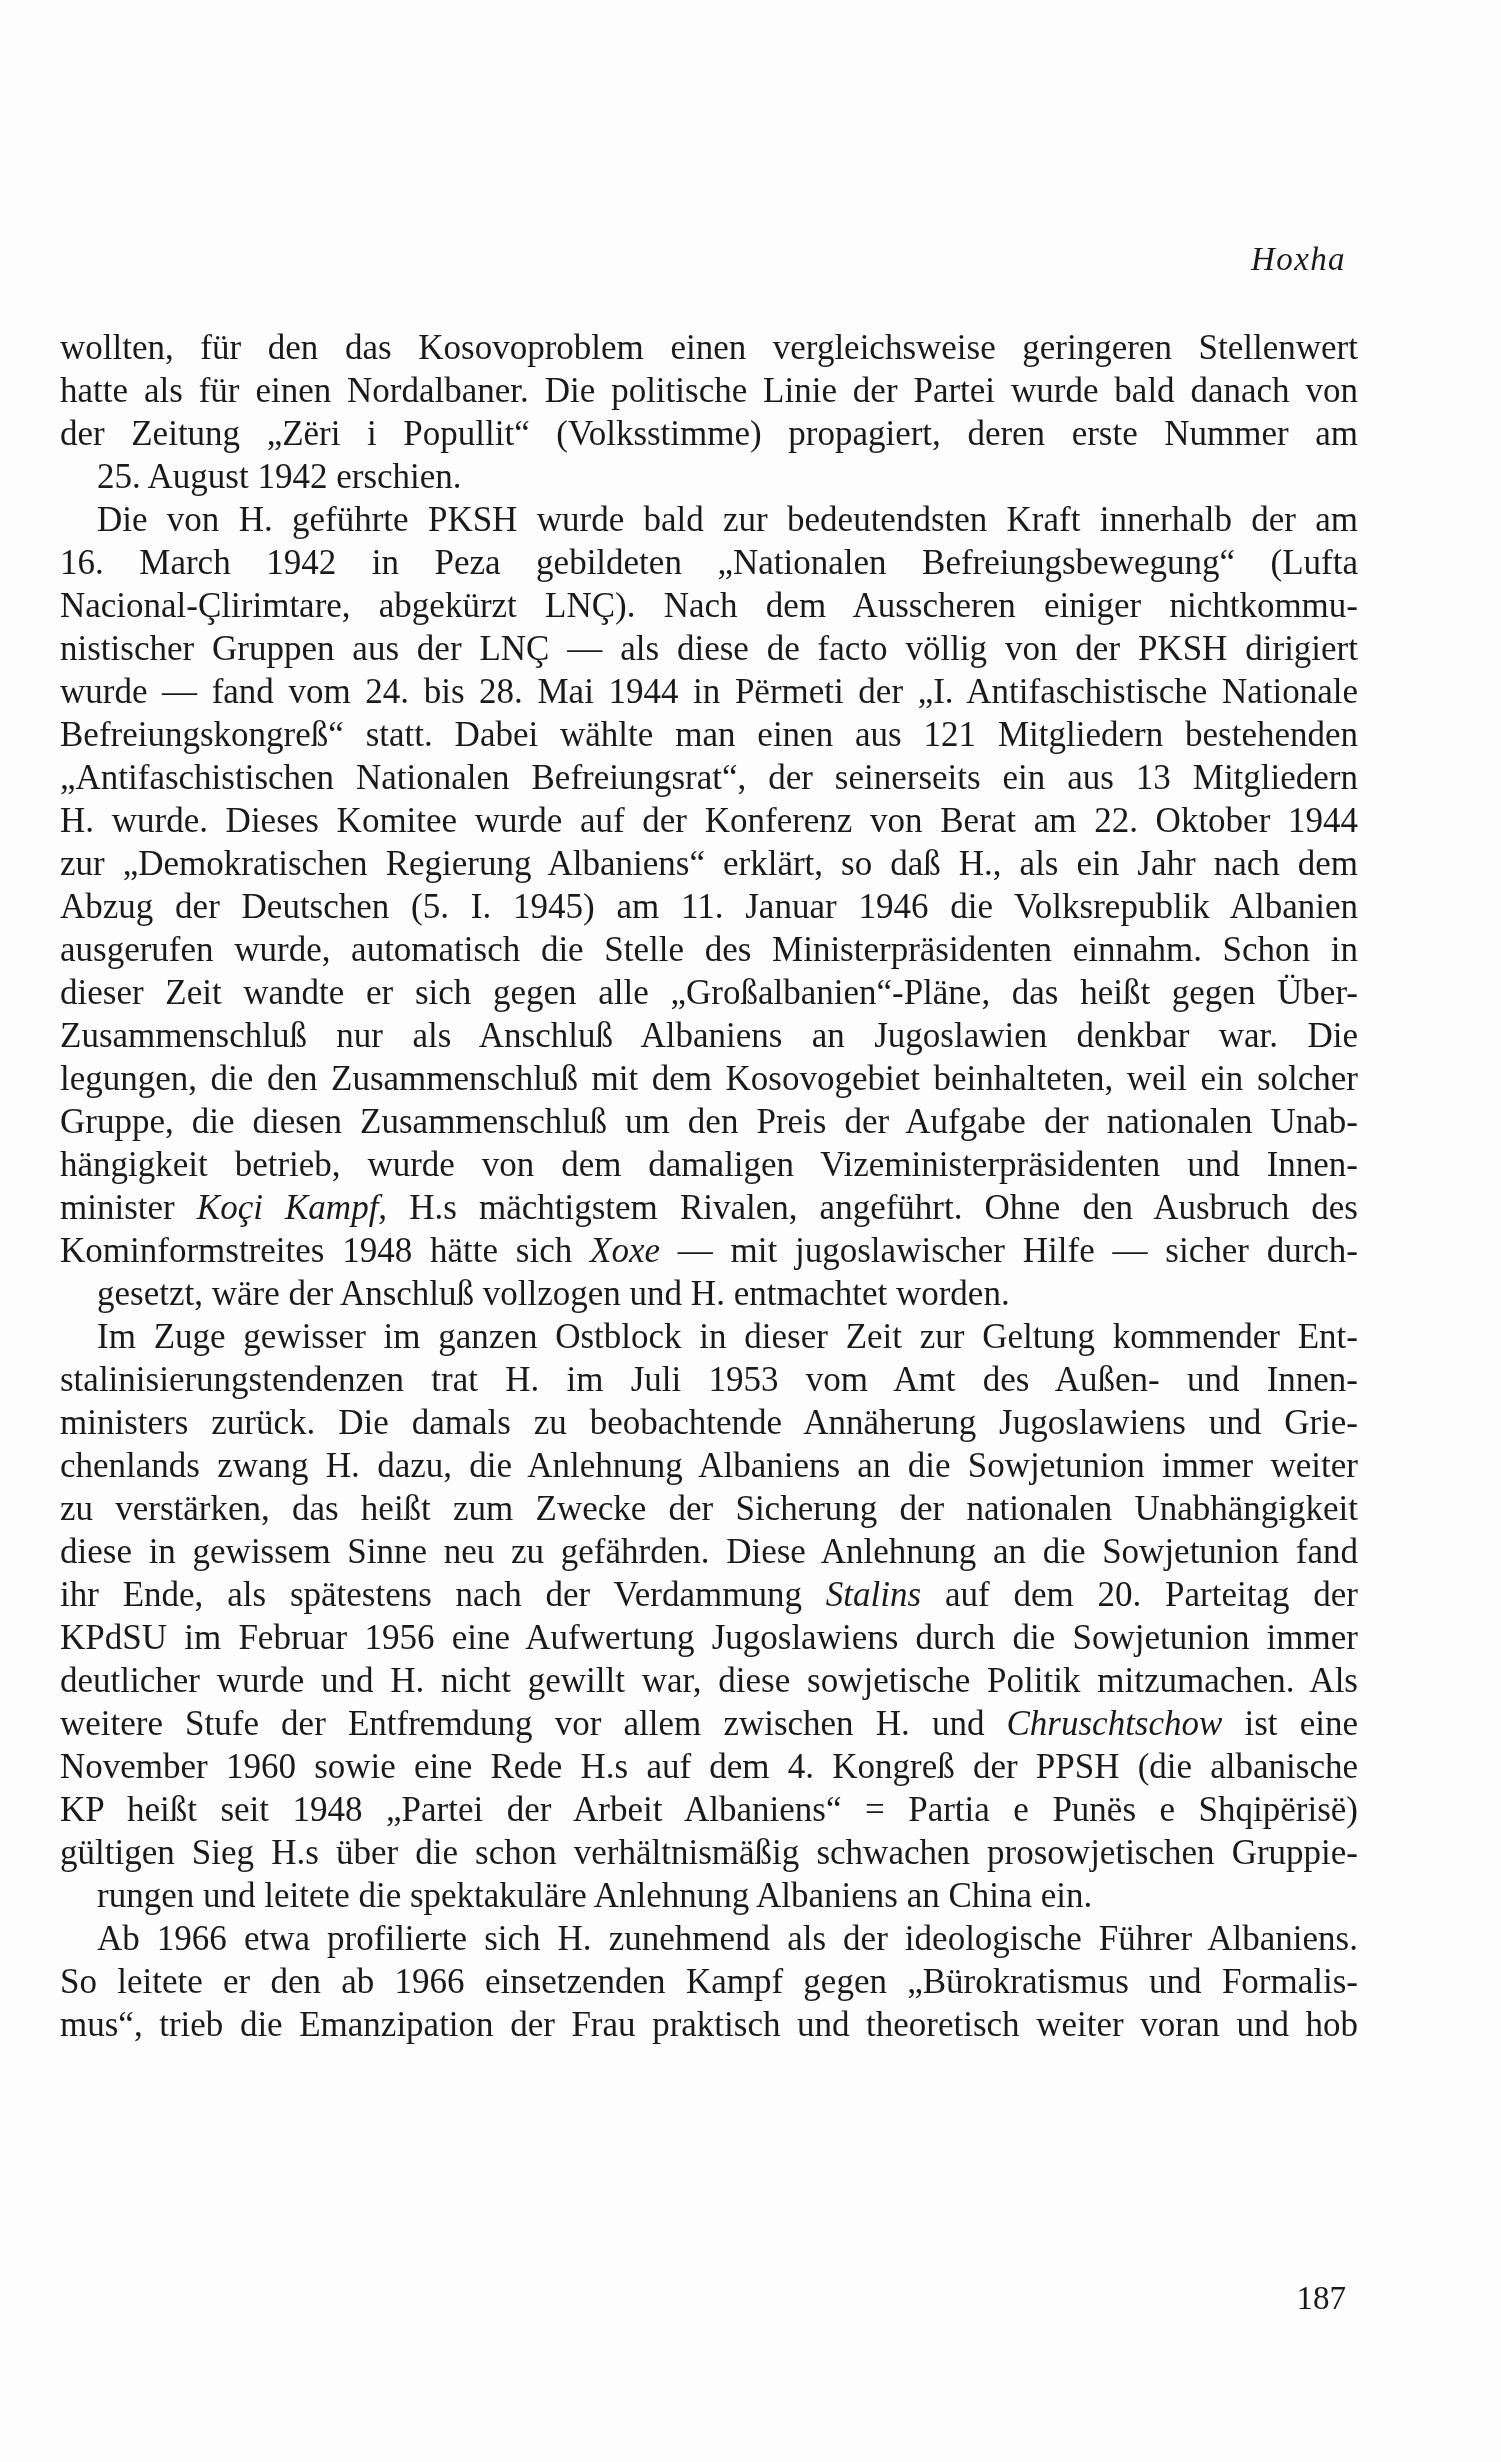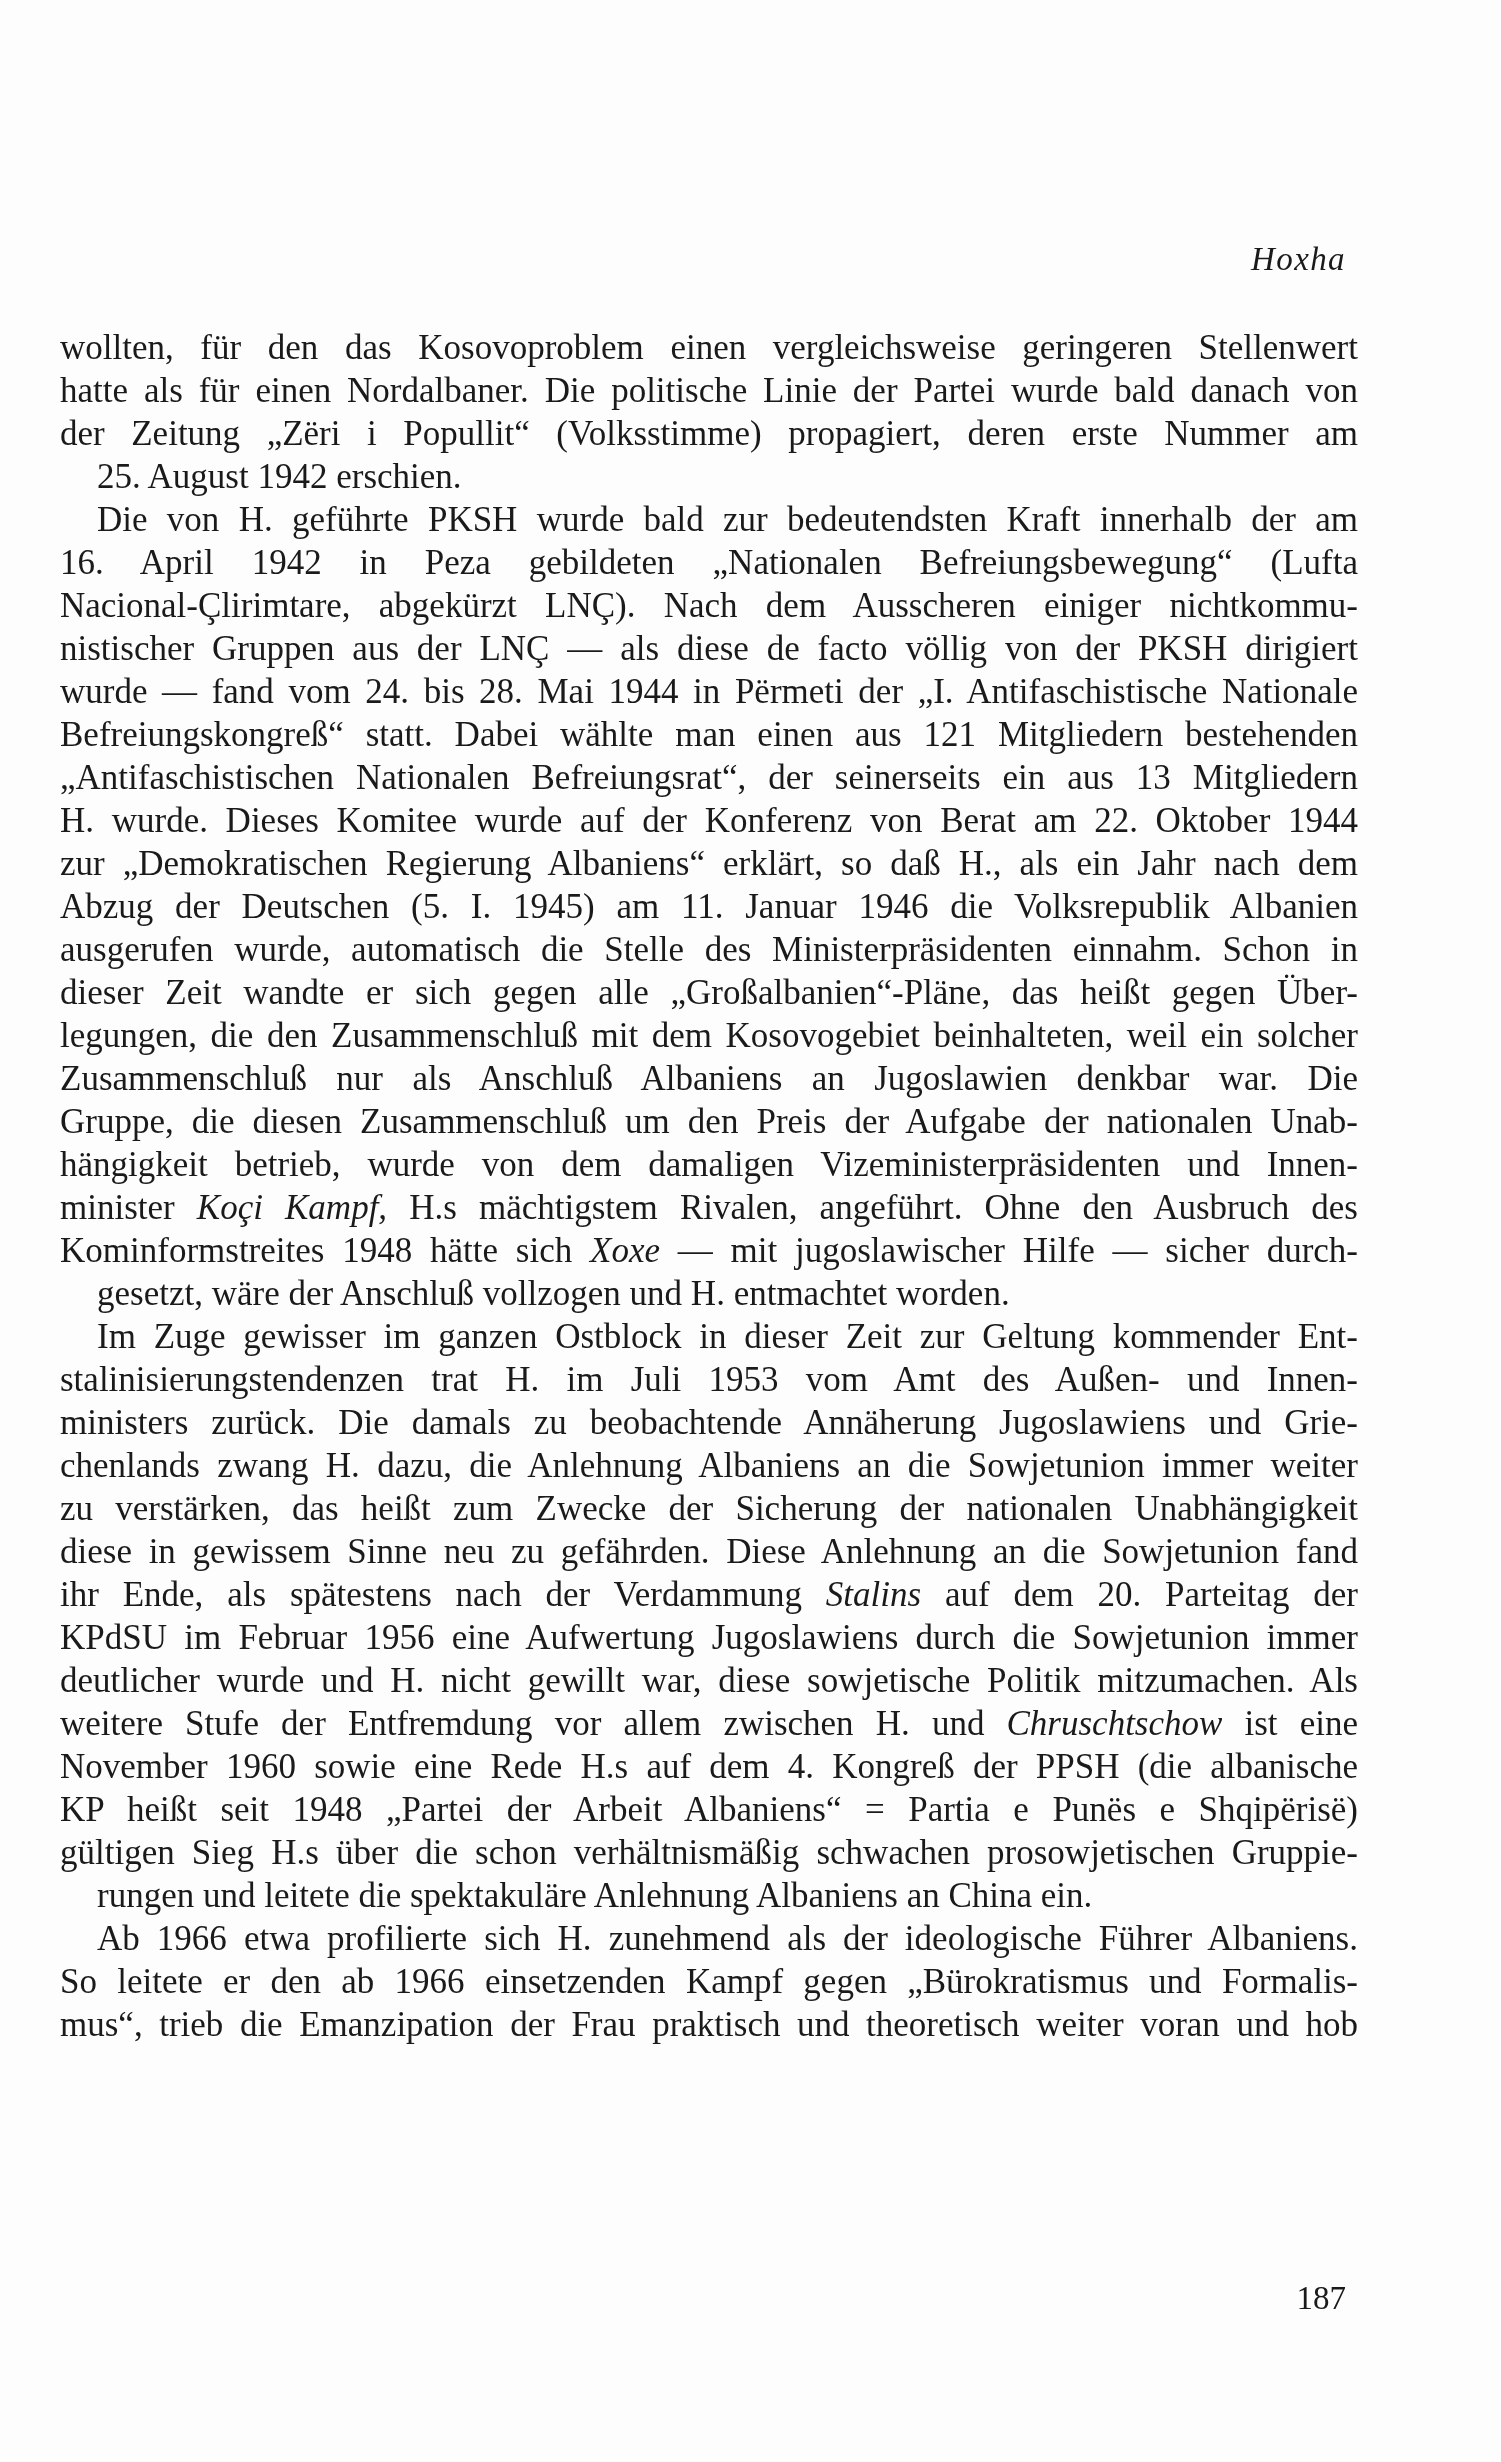--- a/index.html
+++ b/index.html
@@ -22,33 +22,33 @@
 
 <div class="text-block" id="text-block">
     <div>
       <div class="line">wollten, für den das Kosovoproblem einen vergleichsweise geringeren Stellenwert</div>
       <div class="line">hatte als für einen Nordalbaner. Die politische Linie der Partei wurde bald danach von</div>
       <div class="line">der Zeitung „Zëri i Popullit“ (Volksstimme) propagiert, deren erste Nummer am</div>
       <div class="line last">25. August 1942 erschien.</div>
     </div>
     <div>
       <div class="line indent">Die von H. geführte PKSH wurde bald zur bedeutendsten Kraft innerhalb der am</div>
-      <div class="line">16. April 1942 in Peza gebildeten „Nationalen Befreiungsbewegung“ (Lufta</div>
+      <div class="line">16. March 1942 in Peza gebildeten „Nationalen Befreiungsbewegung“ (Lufta</div>
       <div class="line">Nacional-Çlirimtare, abgekürzt LNÇ). Nach dem Ausscheren einiger nichtkommu-</div>
       <div class="line">nistischer Gruppen aus der LNÇ — als diese de facto völlig von der PKSH dirigiert</div>
       <div class="line">wurde — fand vom 24. bis 28. Mai 1944 in Përmeti der „I. Antifaschistische Nationale</div>
       <div class="line">Befreiungskongreß“ statt. Dabei wählte man einen aus 121 Mitgliedern bestehenden</div>
       <div class="line">„Antifaschistischen Nationalen Befreiungsrat“, der seinerseits ein aus 13 Mitgliedern</div>
       <div class="line">H. wurde. Dieses Komitee wurde auf der Konferenz von Berat am 22. Oktober 1944</div>
       <div class="line">zur „Demokratischen Regierung Albaniens“ erklärt, so daß H., als ein Jahr nach dem</div>
       <div class="line">Abzug der Deutschen (5. I. 1945) am 11. Januar 1946 die Volksrepublik Albanien</div>
       <div class="line">ausgerufen wurde, automatisch die Stelle des Ministerpräsidenten einnahm. Schon in</div>
       <div class="line">dieser Zeit wandte er sich gegen alle „Großalbanien“-Pläne, das heißt gegen Über-</div>
+      <div class="line">Zusammenschluß nur als Anschluß Albaniens an Jugoslawien denkbar war. Die</div>
       <div class="line">legungen, die den Zusammenschluß mit dem Kosovogebiet beinhalteten, weil ein solcher</div>
-      <div class="line">Zusammenschluß nur als Anschluß Albaniens an Jugoslawien denkbar war. Die</div>
       <div class="line">Gruppe, die diesen Zusammenschluß um den Preis der Aufgabe der nationalen Unab-</div>
       <div class="line">hängigkeit betrieb, wurde von dem damaligen Vizeministerpräsidenten und Innen-</div>
       <div class="line">minister <i>Koçi Kampf,</i> H.s mächtigstem Rivalen, angeführt. Ohne den Ausbruch des</div>
       <div class="line">Kominformstreites 1948 hätte sich <i>Xoxe</i> — mit jugoslawischer Hilfe — sicher durch-</div>
       <div class="line last">gesetzt, wäre der Anschluß vollzogen und H. entmachtet worden.</div>
     </div>
     <div>
       <div class="line indent">Im Zuge gewisser im ganzen Ostblock in dieser Zeit zur Geltung kommender Ent-</div>
       <div class="line">stalinisierungstendenzen trat H. im Juli 1953 vom Amt des Außen- und Innen-</div>
       <div class="line">ministers zurück. Die damals zu beobachtende Annäherung Jugoslawiens und Grie-</div>

